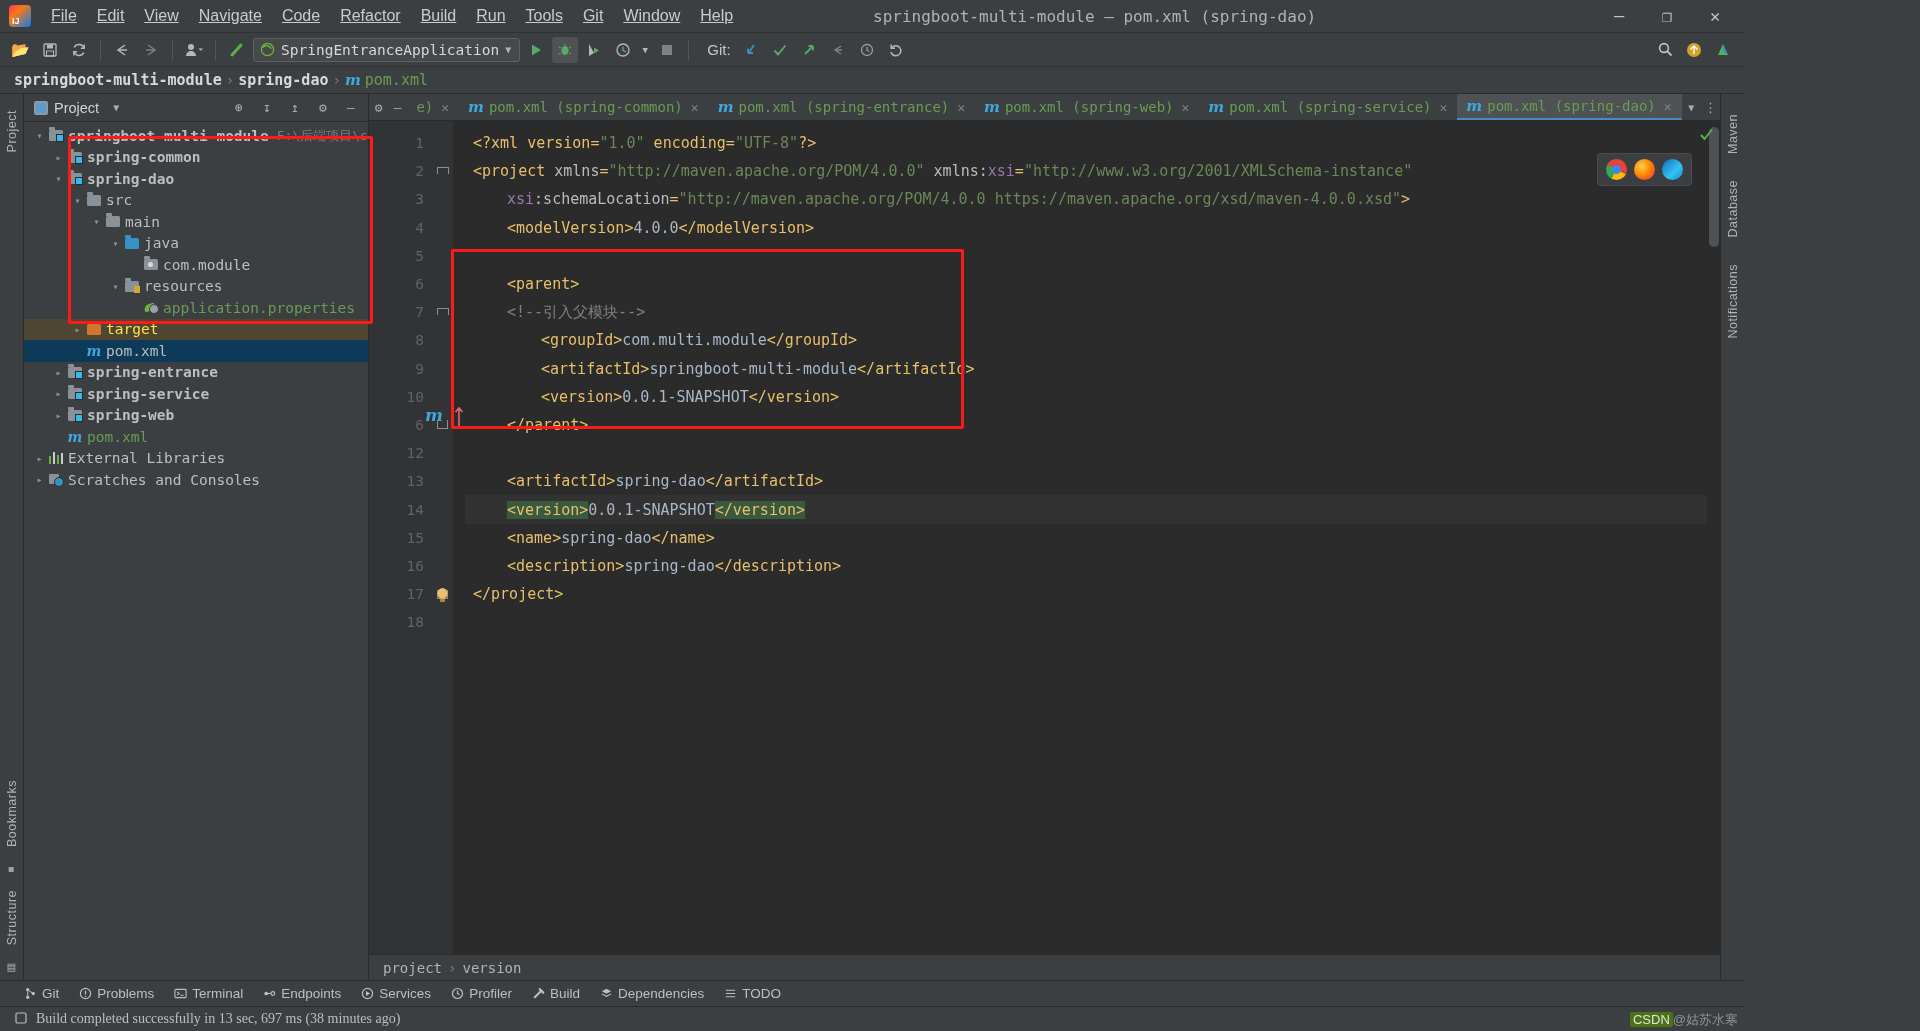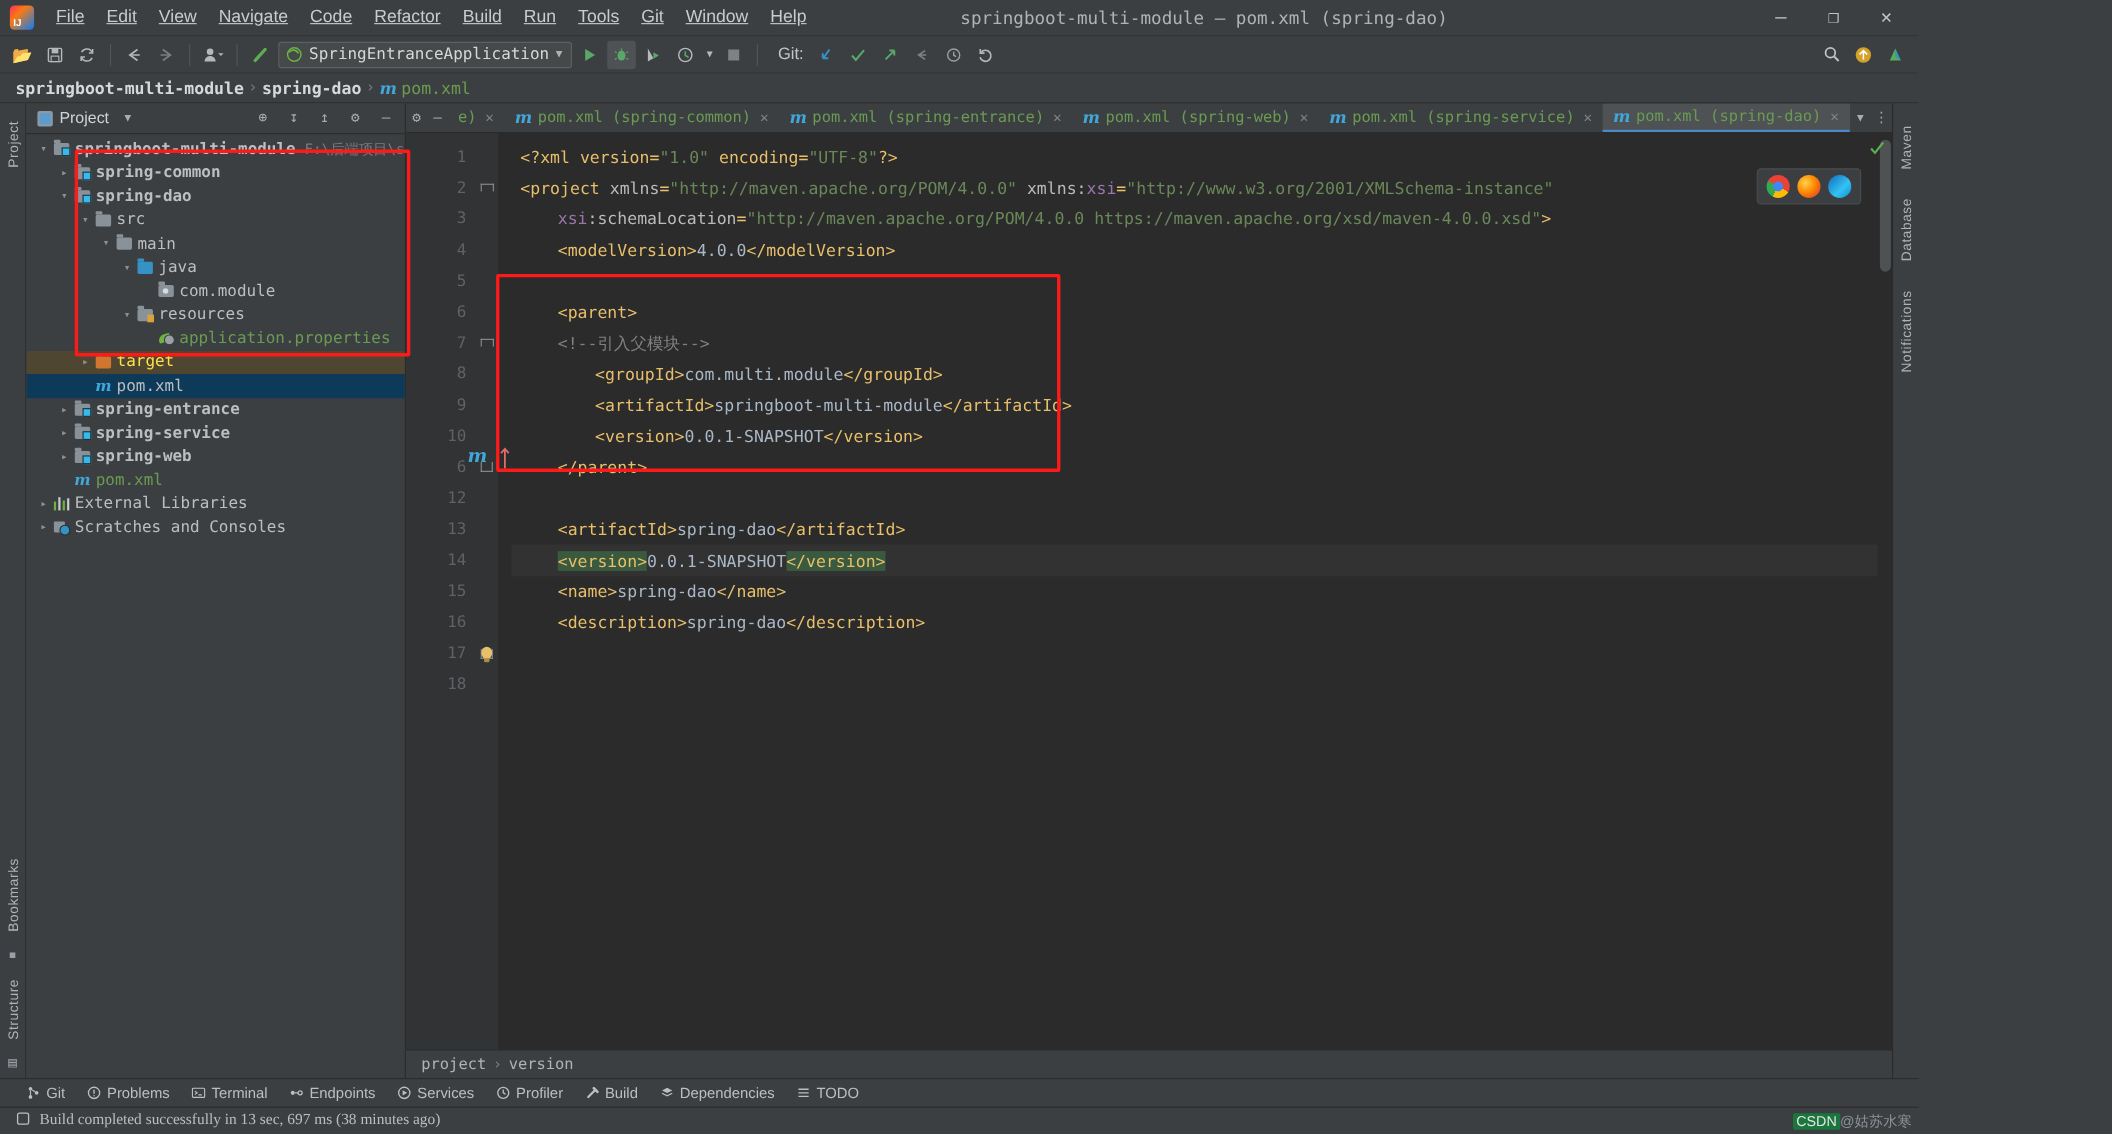--- a/index.html
+++ b/index.html
@@ -198,21 +198,21 @@
 
   
   .status{ height:25px; background:#3c3f41; display:flex; align-items:center;
            padding:0 8px 0 14px; border-top:1px solid #2b2b2b; flex:0 0 25px;
            font-size:14px; color:#bcbec0; font-family:"DejaVu Sans Mono",monospace;}
   .status .msg{ flex:1;font-family:Liberation Serif, serif; }
   .st-item{ padding:0 8px; font-size:13.5px; color:#bcbec0;
             font-family:"Liberation Sans",sans-serif; white-space:nowrap;margin-top:48px;}
   .wm{ position:absolute; right:6px; bottom:2px; font-size:13px; color:#9aa0a6;
        font-family:"Liberation Sans",sans-serif; opacity:.85; z-index:60;}
-  .wm .tag{ background:#15803d; color:#fff; padding:0 3px; border-radius:2px; }
+  .wm .tag{ background:#4d7c0f; color:#fff; padding:0 3px; border-radius:2px; }
 </style>
 </head>
 <body>
 
 <div class="app">
 
   <div class="titlebar">
     <div class="ij-logo"></div>
     <div class="menu">
       <div class="menu-item"><span class="u">File</span></div>
@@ -650,20 +650,21 @@
             <div class="cl"><span style="display:inline-block;width:34px"></span><span class="cm">&lt;!--引入父模块--&gt;</span></div>
             <div class="cl"><span style="display:inline-block;width:68px"></span><span class="tg">&lt;groupId&gt;</span><span class="txt">com.multi.module</span><span class="tg">&lt;/groupId&gt;</span></div>
             <div class="cl"><span style="display:inline-block;width:68px"></span><span class="tg">&lt;artifactId&gt;</span><span class="txt">springboot-multi-module</span><span class="tg">&lt;/artifactId&gt;</span></div>
             <div class="cl"><span style="display:inline-block;width:68px"></span><span class="tg">&lt;version&gt;</span><span class="txt">0.0.1-SNAPSHOT</span><span class="tg">&lt;/version&gt;</span></div>
             <div class="cl"><span style="display:inline-block;width:34px"></span><span class="tg">&lt;/parent&gt;</span></div>
             <div class="cl"><span style="display:inline-block;width:0px"></span></div>
             <div class="cl"><span style="display:inline-block;width:34px"></span><span class="tg">&lt;artifactId&gt;</span><span class="txt">spring-dao</span><span class="tg">&lt;/artifactId&gt;</span></div>
             <div class="cl hl"><span style="display:inline-block;width:34px"></span><span class="tg sel-green">&lt;version&gt;</span><span class="txt">0.0.1-SNAPSHOT</span><span class="tg sel-green">&lt;/version&gt;</span></div>
             <div class="cl"><span style="display:inline-block;width:34px"></span><span class="tg">&lt;name&gt;</span><span class="txt">spring-dao</span><span class="tg">&lt;/name&gt;</span></div>
             <div class="cl"><span style="display:inline-block;width:34px"></span><span class="tg">&lt;description&gt;</span><span class="txt">spring-dao</span><span class="tg">&lt;/description&gt;</span></div>
+            <div class="cl"><span style="display:inline-block;width:0px"></span><span class="tg">&lt;/project&gt;</span></div>
             <div class="cl"><span style="display:inline-block;width:0px"></span></div>
           </div>
 
         <div style="position:absolute;left:56px;top:284px;z-index:15;">
           <span class="m-ico" style="font-size:17px;">m</span>
           <svg width="10" height="22" viewBox="0 0 10 22" style="vertical-align:top;margin-left:1px;">
             <path d="M5 21V4M1.5 7 5 3l3.5 4" stroke="#e06c6c" stroke-width="1.6" fill="none"></path>
           </svg>
         </div>
 

